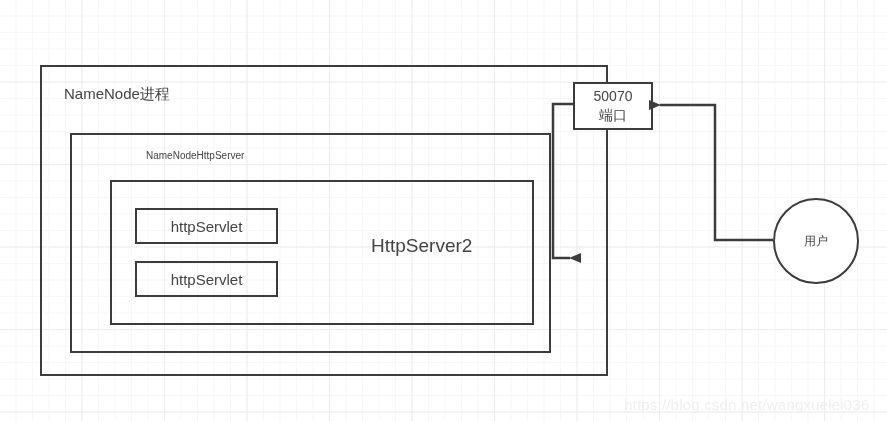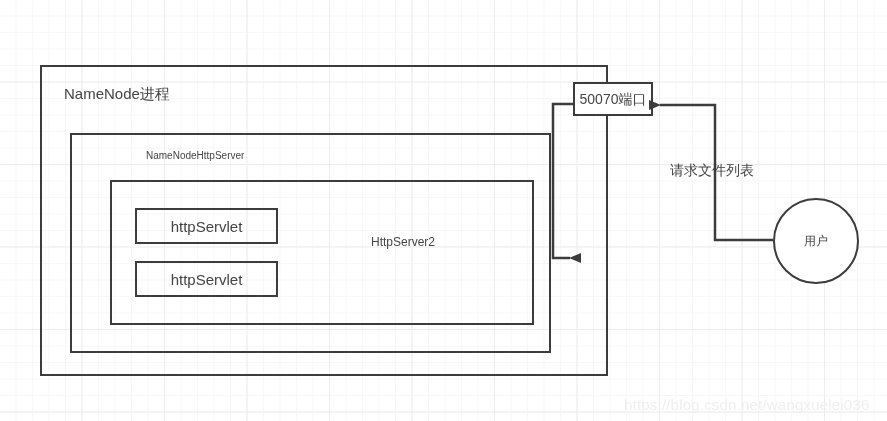--- a/index.html
+++ b/index.html
@@ -68,45 +68,45 @@
   }
   #httpserver2 {
     left: 110px;
     top: 180px;
     width: 424px;
     height: 145px;
   }
   #httpserver2-label {
     left: 371px;
     top: 236px;
-    font-size: 12px;
+    font-size: 19px;
   }
   .servlet-box {
     position: absolute;
     border: 2.5px solid #3c3c3c;
     box-sizing: border-box;
     width: 143px;
     height: 36px;
     display: flex;
     align-items: center;
     justify-content: center;
     color: #444444;
     font-size: 15px;
   }
   #http-servlet-1 { left: 135px; top: 208px; }
   #http-servlet-2 { left: 135px; top: 261px; }
 
   #port-box {
     left: 573px;
     top: 82px;
     width: 80px;
-    height: 34px;
+    height: 48px;
     background: #ffffff;
     display: flex;
-    flex-direction: row;
+    flex-direction: column;
     align-items: center;
     justify-content: center;
     color: #444444;
     font-size: 14px;
     line-height: 1.35;
   }
   #port-box span { display: block; }
 
   #user-circle {
     position: absolute;
@@ -170,21 +170,20 @@
   <div class="servlet-box" id="http-servlet-1">httpServlet</div>
   <div class="servlet-box" id="http-servlet-2">httpServlet</div>
 
   <div class="box" id="port-box">
     <span>50070</span>
     <span>端口</span>
   </div>
 
   <div id="user-circle">用户</div>
 
-  <div id="request-label">请求文件列表</div>
 
   <svg class="overlay" viewBox="0 0 887 421" xmlns="http://www.w3.org/2000/svg">
     <defs>
       <marker id="arrow-left" markerWidth="12" markerHeight="10" refX="1" refY="5" orient="auto-start-reverse" markerUnits="userSpaceOnUse">
         <path d="M 12 0 L 0 5 L 12 10 z" fill="#3c3c3c"></path>
       </marker>
     </defs>
 
     <path d="M 573 104 L 553 104 L 553 258 L 570 258" fill="none" stroke="#3c3c3c" stroke-width="2.5" stroke-linejoin="miter" marker-end="url(#arrow-left)"></path>
 

